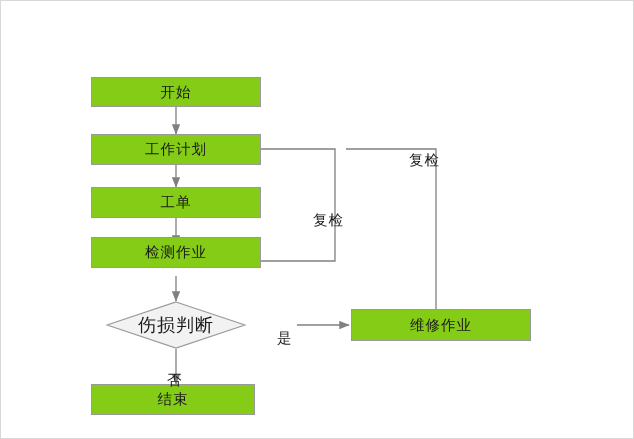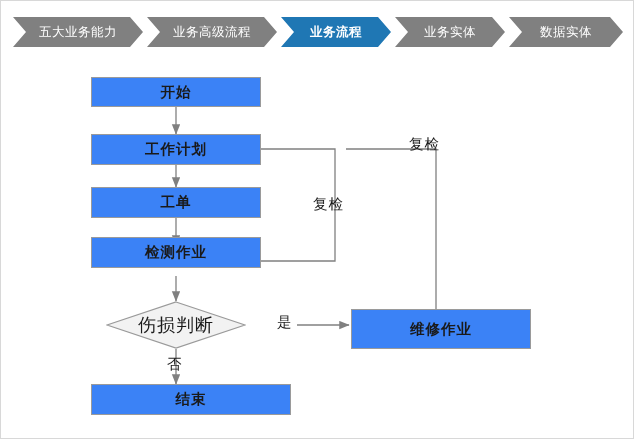--- a/index.html
+++ b/index.html
@@ -58,26 +58,25 @@
     top: 48px;
     width: 634px;
     height: 390px;
   }
   .node {
     position: absolute;
     box-sizing: border-box;
     display: flex;
     align-items: center;
     justify-content: center;
-    background: #3b82f6;
+    background: #84cc16;
     border: 1px solid #9a9a9a;
     color: #1a1a1a;
     font-size: 14.5px;
     letter-spacing: 1px;
-    font-weight: bold;
   }
   .diamond-wrap {
     position: absolute;
     display: flex;
     align-items: center;
     justify-content: center;
   }
   .diamond-wrap .dlabel {
     position: relative;
     z-index: 2;
@@ -90,51 +89,35 @@
     left: 0; top: 0;
     width: 100%; height: 100%;
     z-index: 1;
   }
   .edge-label {
     position: absolute;
     font-size: 14.5px;
     color: #1a1a1a;
     letter-spacing: 1px;
     white-space: nowrap;
+    margin-top: 16px;
   }
   svg.lines {
     position: absolute;
     left: 0; top: 0;
     width: 634px;
     height: 390px;
     overflow: visible;
   }
 </style>
 </head>
 <body>
 
 <div id="page">
 
-  <div id="breadcrumb">
-    <div class="chev first" style="left:0px; width:130px;">
-      <span>五大业务能力</span>
-    </div>
-    <div class="chev" style="left:134px; width:130px;">
-      <span>业务高级流程</span>
-    </div>
-    <div class="chev active" style="left:268px; width:110px;">
-      <span>业务流程</span>
-    </div>
-    <div class="chev" style="left:382px; width:110px;">
-      <span>业务实体</span>
-    </div>
-    <div class="chev" style="left:496px; width:114px;">
-      <span>数据实体</span>
-    </div>
-  </div>
 
   <div id="flow">
 
     <svg class="lines" viewBox="0 0 634 390">
       <defs>
         <marker id="arr" markerWidth="9" markerHeight="9" refX="7.5" refY="3.2" orient="auto" markerUnits="strokeWidth">
           <path d="M0,0 L8,3.2 L0,6.4 z" fill="#808080"></path>
         </marker>
       </defs>
       <g stroke="#808080" stroke-width="1.3" fill="none">
@@ -173,25 +156,25 @@
       <span>检测作业</span>
     </div>
 
     <div class="diamond-wrap" style="left:105px; top:252px; width:140px; height:48px;">
       <svg class="diamond-shape" viewBox="0 0 140 48" preserveAspectRatio="none">
         <polygon points="70,1 139,24 70,47 1,24" fill="#f2f2f2" stroke="#9a9a9a" stroke-width="1.3"></polygon>
       </svg>
       <span class="dlabel">伤损判断</span>
     </div>
 
-    <div class="node" style="left:350px; top:260px; width:180px; height:40px;">
+    <div class="node" style="left:350px; top:260px; width:180px; height:32px;">
       <span>维修作业</span>
     </div>
 
-    <div class="node" style="left:90px; top:335px; width:200px; height:31px;">
+    <div class="node" style="left:90px; top:335px; width:164px; height:31px;">
       <span>结束</span>
     </div>
 
     <div class="edge-label" style="left:408px; top:86px;">复检</div>
 
     <div class="edge-label" style="left:312px; top:146px;">复检</div>
 
     <div class="edge-label" style="left:276px; top:264px;">是</div>
 
     <div class="edge-label" style="left:166px; top:306px;">否</div>

